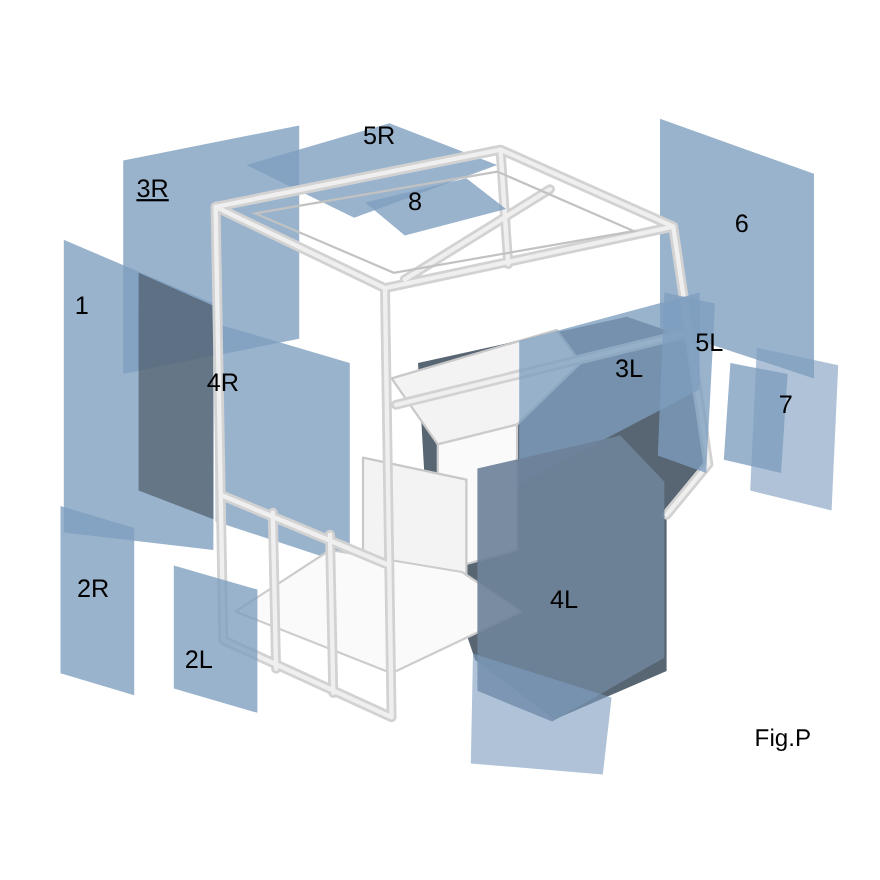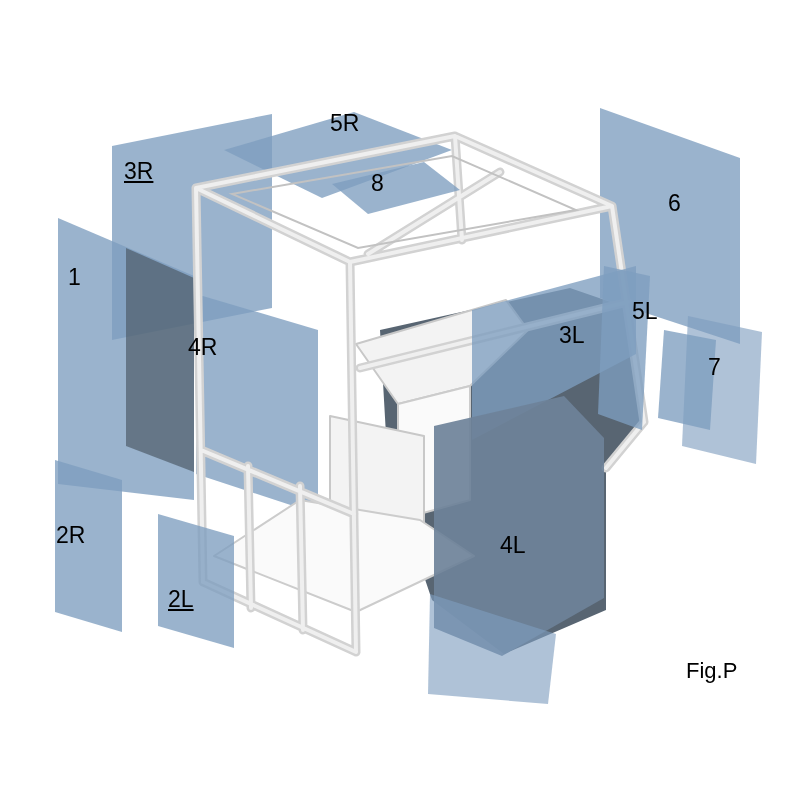--- a/index.html
+++ b/index.html
@@ -108,18 +108,18 @@
 
   <div class="lbl" style="left:68px;  top:266px;">1</div>
   <div class="lbl" style="left:124px; top:160px;text-decoration:underline;">3R</div>
   <div class="lbl" style="left:330px; top:112px;">5R</div>
   <div class="lbl" style="left:371px; top:172px;">8</div>
   <div class="lbl" style="left:668px; top:192px;">6</div>
   <div class="lbl" style="left:188px; top:336px;">4R</div>
   <div class="lbl" style="left:559px; top:304px;margin-top:20px;">3L</div>
   <div class="lbl" style="left:632px; top:300px;">5L</div>
   <div class="lbl" style="left:708px; top:356px;">7</div>
-  <div class="lbl" style="left:56px;  top:524px;">2R</div>
-  <div class="lbl" style="left:168px; top:588px;text-decoration:underline;">2L</div>
+  <div class="lbl" style="left:70px;  top:524px;">2R</div>
+  <div class="lbl" style="left:168px; top:588px;">2L</div>
   <div class="lbl" style="left:500px; top:534px;">4L</div>
 
   <div class="caption" style="left:686px; top:660px;">Fig.P</div>
 </div>
 
 </body></html>

